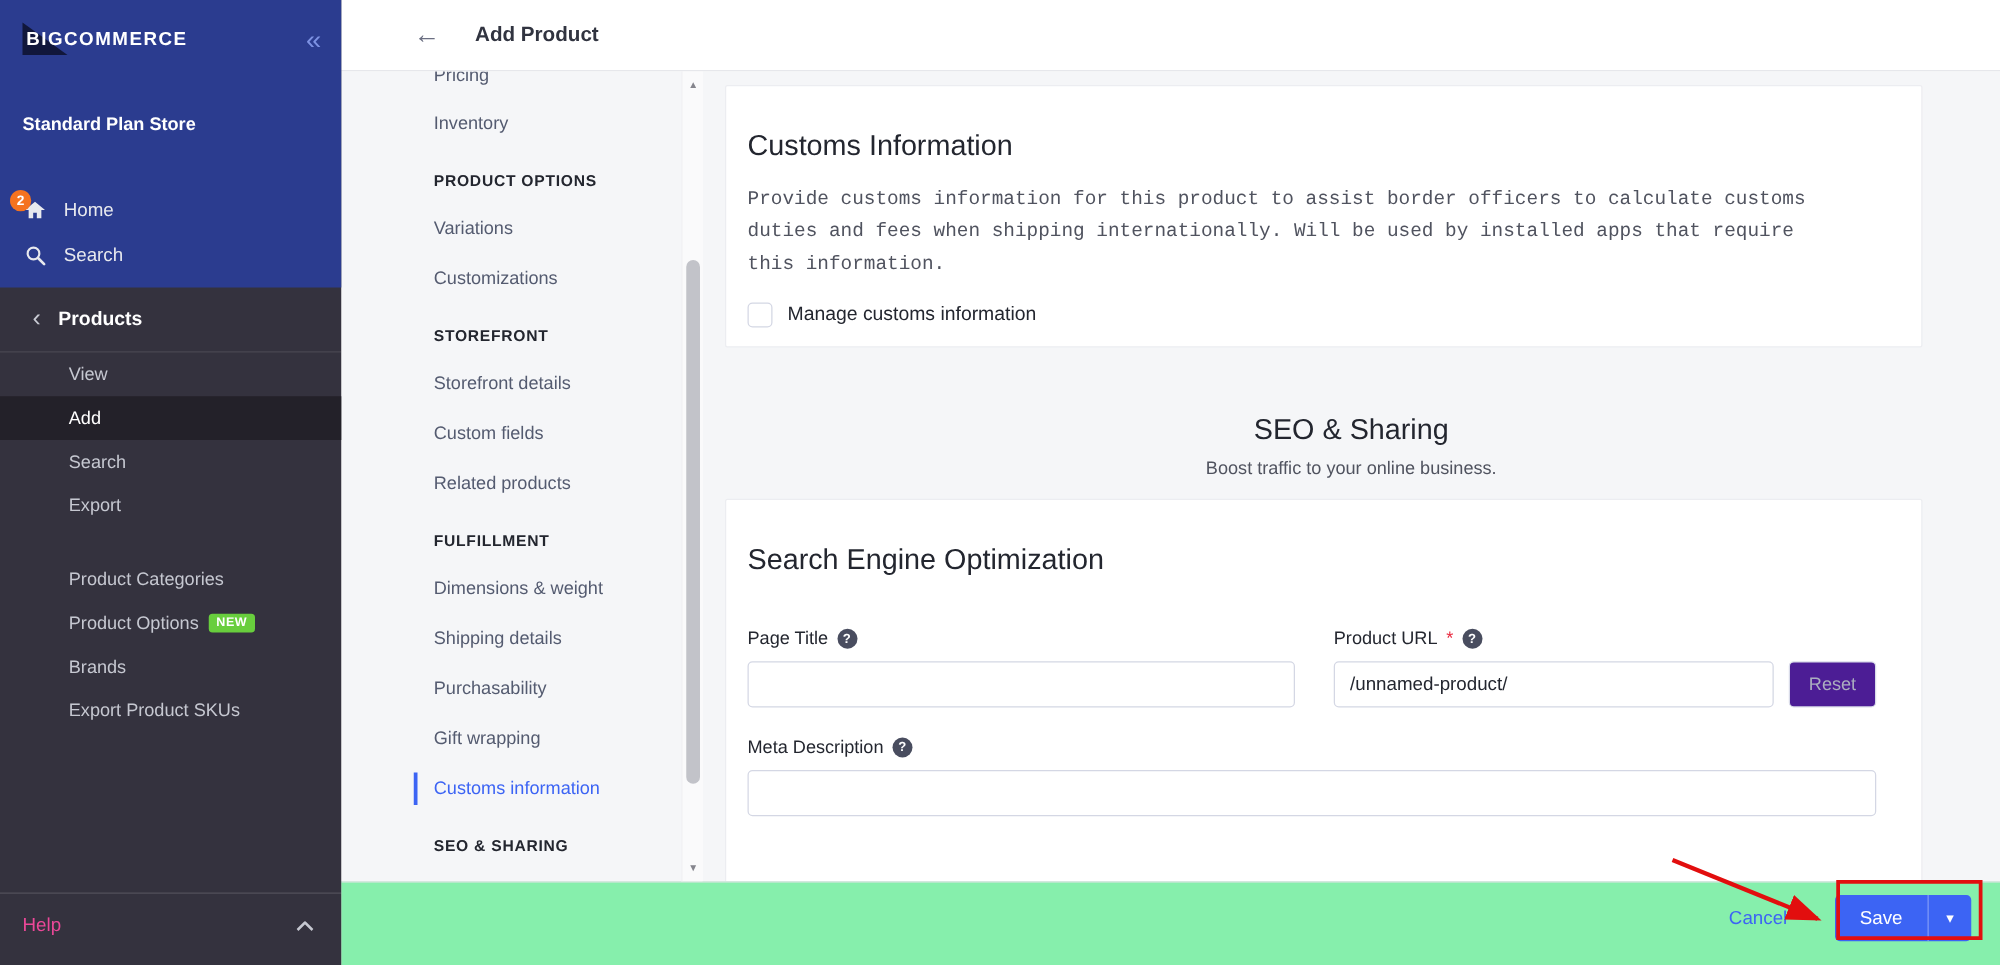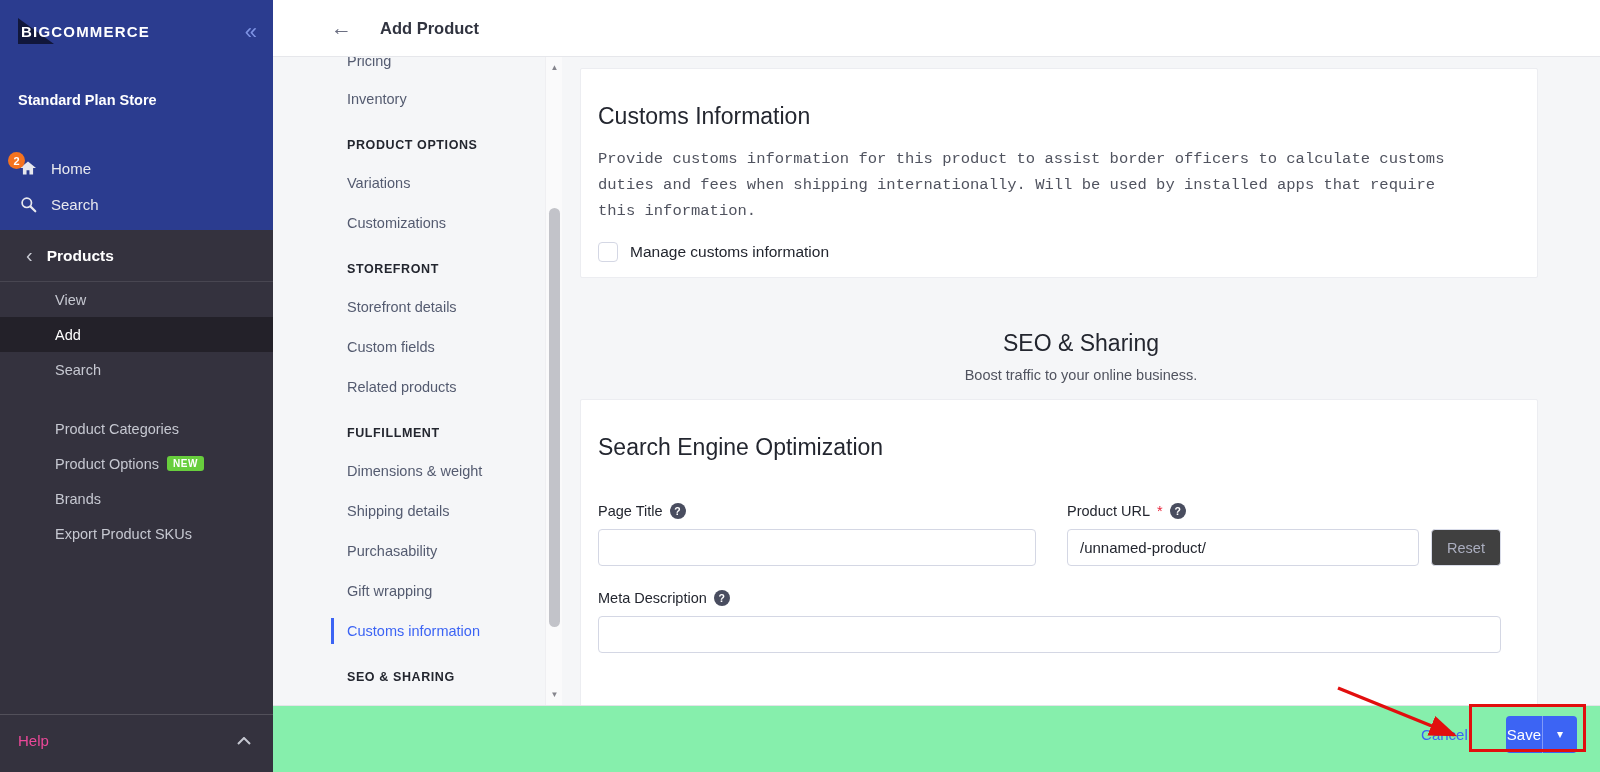--- a/index.html
+++ b/index.html
@@ -97,33 +97,33 @@
   .req-star { color:#E8253B; font-size:14.5px; }
   .help-dot { width:16px; height:16px; border-radius:50%; background:#494D5F; color:#fff;
               font-size:10.5px; font-weight:bold; display:inline-flex; align-items:center;
               justify-content:center; cursor:pointer; }
   .text-input { width:100%; height:37px; border:1px solid #D4D7E4; border-radius:4px;
                 background:#fff; font-size:15px; color:#23262F; padding:0 12px;
                 font-family:"Liberation Sans", sans-serif; outline:none; }
   .url-group { display:flex; gap:12px; }
   .url-group .text-input { flex:1; }
   .reset-btn { width:70px; height:37px; border:1px solid #D9DCE9; border-radius:4px;
-               background:#404040; color:#ABAEBF; font-size:14.5px; cursor:default;
+               background:#4c1d95; color:#ABAEBF; font-size:14.5px; cursor:default;
                font-family:"Liberation Sans", sans-serif; }
   .meta-row { margin-top:24px; }
 
   
   .footer { position:absolute; left:273px; top:705px; width:1327px; height:67px;
             background:#86efac; border-top:1px solid #E3E4E8; display:flex;
             align-items:center; justify-content:flex-end; padding:0 23px 10px 0; }
   .cancel-link { color:#3C64F4; font-size:15px; margin-right:38px; cursor:pointer;
                  text-decoration:none; }
   .save-split { display:flex; height:37px; background:#3C64F4; border-radius:4px;
                 overflow:hidden; color:#fff; }
-  .save-main { padding:0 1px; display:flex; align-items:center; font-size:15px;
+  .save-main { padding:0 20px; display:flex; align-items:center; font-size:15px;
                cursor:pointer; }
   .save-caret { width:35px; display:flex; align-items:center; justify-content:center;
                 border-left:1px solid rgba(255,255,255,0.35); cursor:pointer; font-size:12px; }
 
   
   .anno-box { position:absolute; left:1469px; top:704px; width:117px; height:48px;
               border:3px solid #E20E0E; z-index:30; pointer-events:none; }
   .anno-arrow { position:absolute; left:1320px; top:678px; width:160px; height:72px;
                 z-index:30; pointer-events:none; }
 </style>
@@ -168,20 +168,23 @@
     </div>
 
     <div class="side-item">
         <span>View</span>
       </div>
     <div class="side-item active">
         <span>Add</span>
       </div>
     <div class="side-item">
         <span>Search</span>
+      </div>
+    <div class="side-item">
+        <span>Export</span>
       </div>
 
     <div class="side-links">
       <div class="side-item">
           <span>Product Categories</span>
         </div>
       <div class="side-item">
         <span>Product Options</span>
         <span class="new-badge">NEW</span>
       </div>

